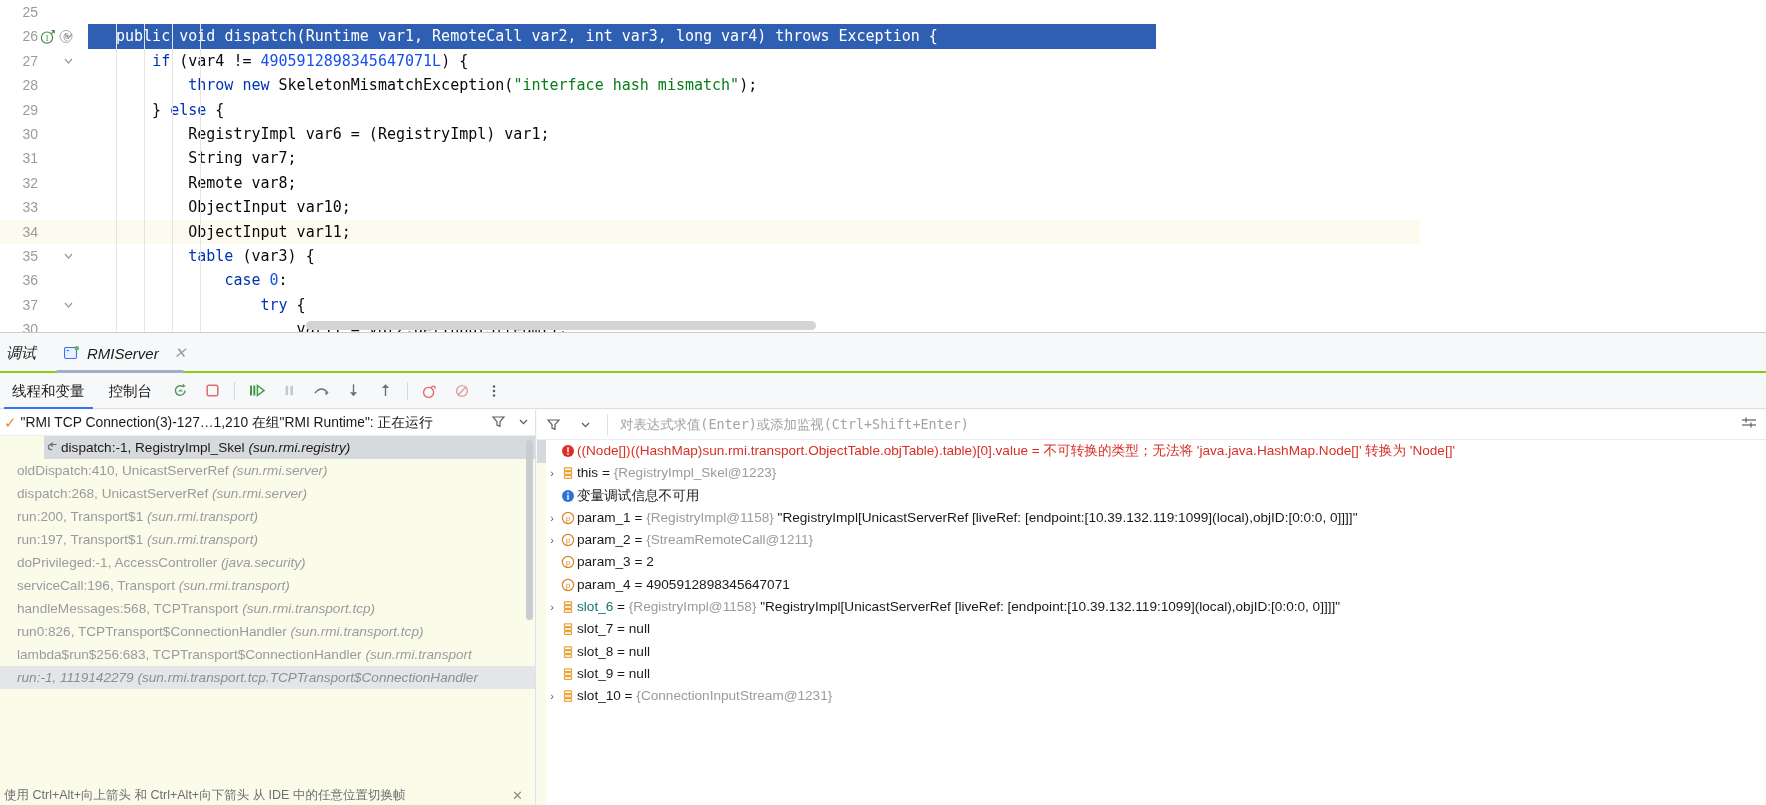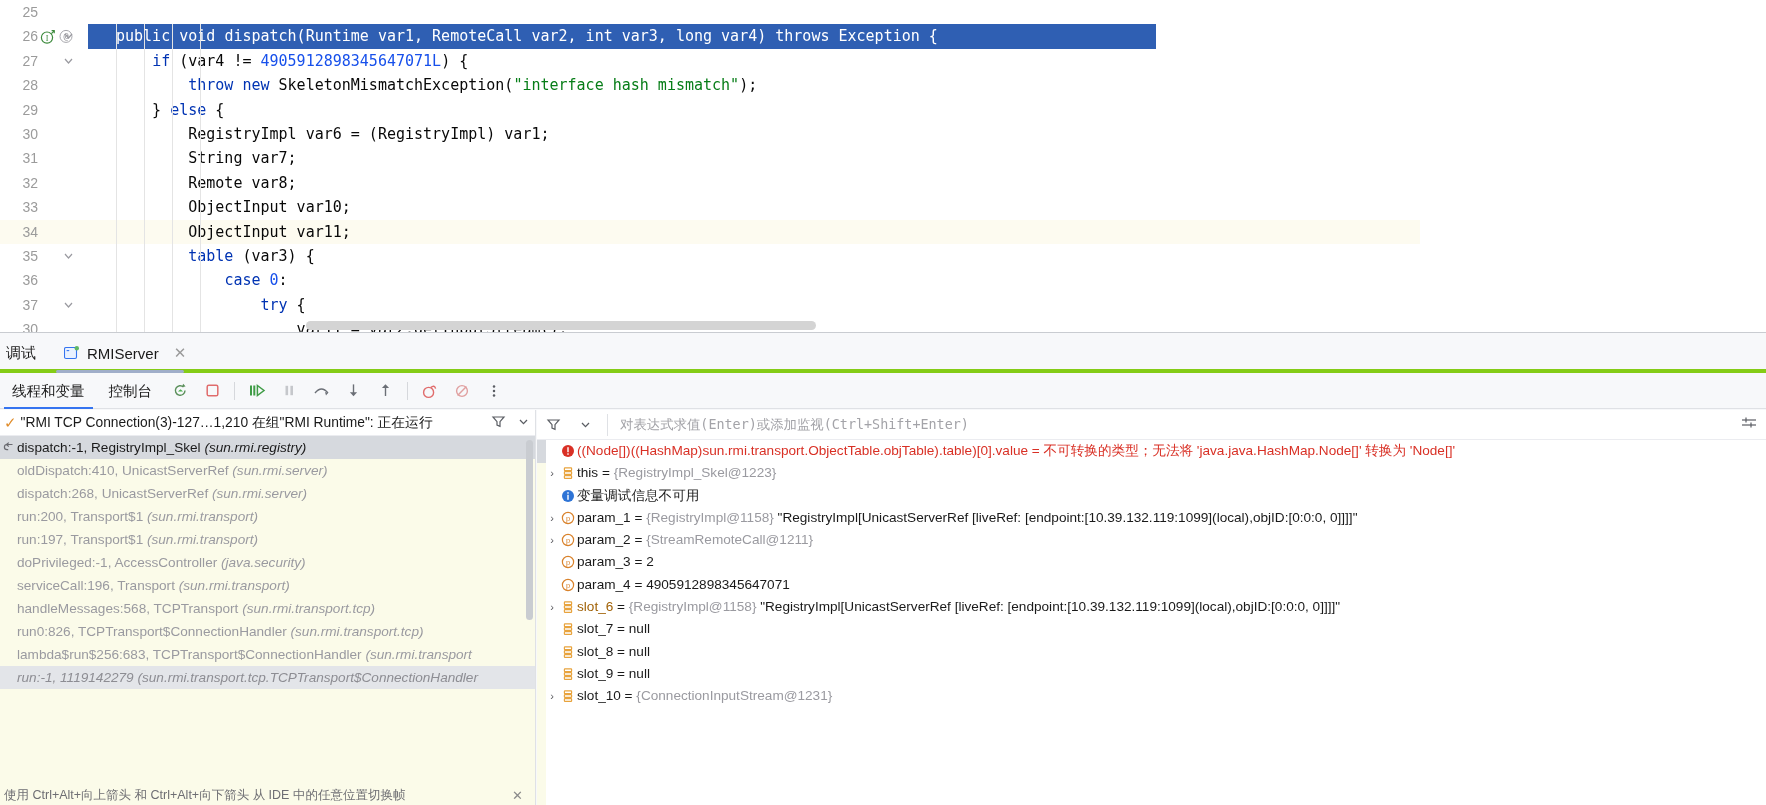--- a/index.html
+++ b/index.html
@@ -57,22 +57,23 @@
     position: absolute; left: 306px; bottom: 2px; width: 510px; height: 9px;
     background: #d4d4d4; border-radius: 5px;
   }
 
   
   #debug {
     position: absolute; left: 0; top: 332px; width: 1766px; height: 473px;
     background: #f7f8fa; border-top: 1px solid #c9ccd1;
   }
   #debug-header {
-    position: relative; height: 40px; border-bottom: 4px solid #84cc16;
+    position: relative; height: 40px; border-bottom: 2px solid #84cc16;
     background: #f7f8fa;
+    font-style: italic;
   }
   #debug-title {
     position: absolute; left: 6px; top: 11px;
     font-size: 15px; color: #1a1a1a;
   }
   #debug-tab {
     position: absolute; left: 56px; top: 5px; height: 30px;
     display: flex; align-items: center; gap: 7px; padding: 0 8px;
   }
   #debug-tab .tab-label { font-size: 15px; color: #1a1a1a; }
@@ -123,21 +124,21 @@
   #frames-list {
     position: absolute; left: 0; right: 0; top: 26px; bottom: 20px;
     background: #fbfbe9; overflow: hidden;
   }
   .frame-row {
     height: 23px; line-height: 23px; font-size: 13.6px;
     padding-left: 17px; white-space: nowrap; overflow: hidden;
     color: #9a9aa0;
   }
   .frame-row.selected {
-    background: #d6d9de; color: #1a1a1a; font-weight: normal;
+    background: #d6d9de; color: #1a1a1a; font-weight: normal; margin-left: 44px;
   }
   .frame-row.selected .pkg { color: #1a1a1a; }
   .frame-row .pkg { font-style: italic; }
   .frame-icon {
     position: absolute; left: 2px; color: #7a7a7a; font-size: 13px;
   }
   .frame-row.last { background: #e3e5e9; color: #8d8d93; font-style: italic; }
   #frames-scroll {
     position: absolute; right: 2px; top: 30px; width: 7px; height: 180px;
     background: #c9ccd1; border-radius: 4px;
@@ -425,21 +426,21 @@
               <text x="7" y="10" font-size="7.5" text-anchor="middle" fill="#d9822b" font-family="sans-serif">p</text>
             </svg></span><span class="vname" style="color: rgb(26, 26, 26);">param_3</span><span class="veq" style="color: rgb(26, 26, 26);"> = </span><span style="color: rgb(26, 26, 26);">2</span></div>
         <div class="var-row"><span class="twisty empty">›</span><span class="vicon"><svg width="14" height="14" viewBox="0 0 14 14" style="vertical-align:-3px">
               <circle cx="7" cy="7" r="5.6" fill="none" stroke="#d9822b" stroke-width="1.2"></circle>
               <text x="7" y="10" font-size="7.5" text-anchor="middle" fill="#d9822b" font-family="sans-serif">p</text>
             </svg></span><span class="vname" style="color: rgb(26, 26, 26);">param_4</span><span class="veq" style="color: rgb(26, 26, 26);"> = </span><span style="color: rgb(26, 26, 26);">4905912898345647071</span></div>
         <div class="var-row"><span class="twisty">›</span><span class="vicon"><svg width="14" height="14" viewBox="0 0 14 14" style="vertical-align:-3px">
               <rect x="3.4" y="1.8" width="7.2" height="2.7" rx="0.6" fill="none" stroke="#e8a33d" stroke-width="1.2"></rect>
               <rect x="3.4" y="5.7" width="7.2" height="2.7" rx="0.6" fill="none" stroke="#e8a33d" stroke-width="1.2"></rect>
               <rect x="3.4" y="9.6" width="7.2" height="2.7" rx="0.6" fill="none" stroke="#e8a33d" stroke-width="1.2"></rect>
-            </svg></span><span class="vname" style="color: #a16207;">slot_6</span><span class="veq" style="color: rgb(26, 26, 26);"> = </span><span class="vref">{RegistryImpl@1158} </span><span style="color: rgb(26, 26, 26);">"RegistryImpl[UnicastServerRef [liveRef: [endpoint:[10.39.132.119:1099](local),objID:[0:0:0, 0]]]]"</span></div>
+            </svg></span><span class="vname" style="color: #0f766e;">slot_6</span><span class="veq" style="color: rgb(26, 26, 26);"> = </span><span class="vref">{RegistryImpl@1158} </span><span style="color: rgb(26, 26, 26);">"RegistryImpl[UnicastServerRef [liveRef: [endpoint:[10.39.132.119:1099](local),objID:[0:0:0, 0]]]]"</span></div>
         <div class="var-row"><span class="twisty empty">›</span><span class="vicon"><svg width="14" height="14" viewBox="0 0 14 14" style="vertical-align:-3px">
               <rect x="3.4" y="1.8" width="7.2" height="2.7" rx="0.6" fill="none" stroke="#e8a33d" stroke-width="1.2"></rect>
               <rect x="3.4" y="5.7" width="7.2" height="2.7" rx="0.6" fill="none" stroke="#e8a33d" stroke-width="1.2"></rect>
               <rect x="3.4" y="9.6" width="7.2" height="2.7" rx="0.6" fill="none" stroke="#e8a33d" stroke-width="1.2"></rect>
             </svg></span><span class="vname" style="color: rgb(26, 26, 26);">slot_7</span><span class="veq" style="color: rgb(26, 26, 26);"> = </span><span style="color: rgb(26, 26, 26);">null</span></div>
         <div class="var-row"><span class="twisty empty">›</span><span class="vicon"><svg width="14" height="14" viewBox="0 0 14 14" style="vertical-align:-3px">
               <rect x="3.4" y="1.8" width="7.2" height="2.7" rx="0.6" fill="none" stroke="#e8a33d" stroke-width="1.2"></rect>
               <rect x="3.4" y="5.7" width="7.2" height="2.7" rx="0.6" fill="none" stroke="#e8a33d" stroke-width="1.2"></rect>
               <rect x="3.4" y="9.6" width="7.2" height="2.7" rx="0.6" fill="none" stroke="#e8a33d" stroke-width="1.2"></rect>
             </svg></span><span class="vname" style="color: rgb(26, 26, 26);">slot_8</span><span class="veq" style="color: rgb(26, 26, 26);"> = </span><span style="color: rgb(26, 26, 26);">null</span></div>

